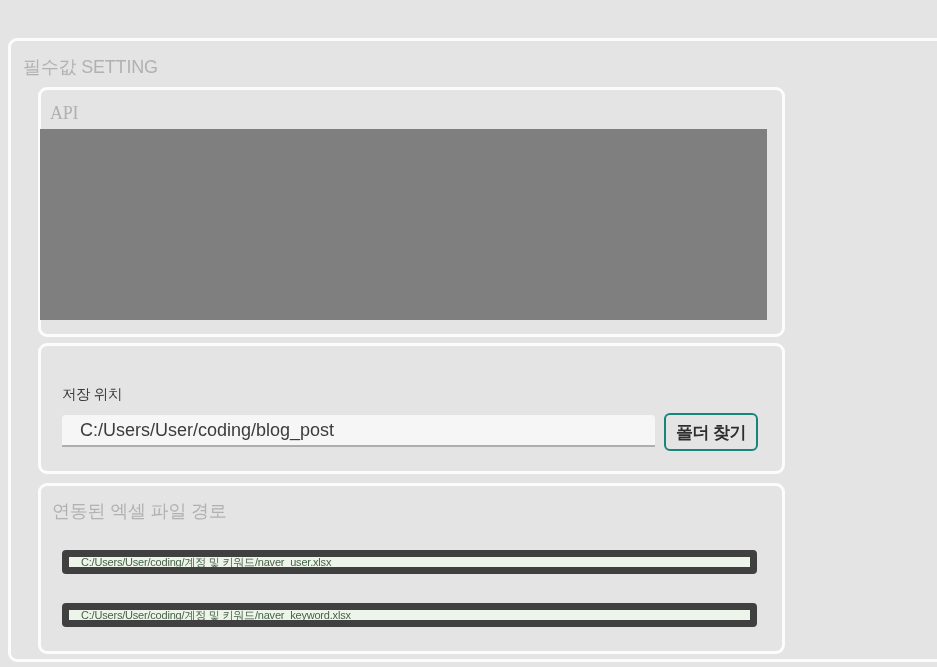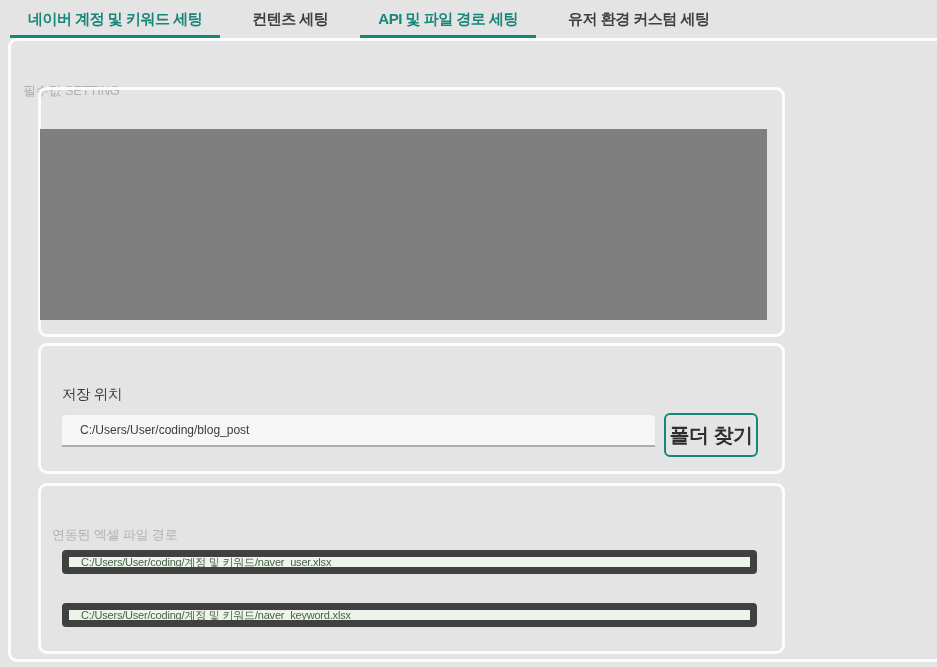--- a/index.html
+++ b/index.html
@@ -27,29 +27,29 @@
     white-space: nowrap; cursor: pointer; letter-spacing: -0.5px;
   }
   .tab.active { color: #16867b; border-bottom-color: #16867b; }
 
   
   .groupbox {
     position: absolute; background: transparent;
     border: 3px solid #fcfcfc; border-radius: 9px;
   }
   .groupbox-title {
-    position: absolute; font-size: 13px; color: #b1b1b1; letter-spacing: -0.2px; margin-top: 27px;
+    position: absolute; font-size: 18px; color: #b1b1b1; letter-spacing: -0.2px;
   }
   #main-group  { left: 8px;  top: 38px;  width: 940px; height: 624px; }
   #api-group   { left: 38px; top: 87px;  width: 747px; height: 250px; }
   #path-group  { left: 38px; top: 343px; width: 747px; height: 131px; }
   #excel-group { left: 38px; top: 483px; width: 747px; height: 171px; }
 
   #main-group-title  { left: 23px; top: 55px; }
-  #api-group-title   { left: 65px; top: 103px; }
+  #api-group-title   { left: 50px; top: 103px; font-family: Liberation Serif, serif; }
   #path-group-title  { left: 53px; top: 359px; }
   #excel-group-title { left: 52px; top: 499px; }
 
   
   #api-hidden-block {
     position: absolute; left: 40px; top: 129px; width: 727px; height: 191px;
     background: #7f7f7f;
   }
 
   
@@ -61,56 +61,50 @@
   #keyword-table-label   { left: 63px; top: 581px; }
 
   
   #save-location-input {
     position: absolute; left: 62px; top: 415px; width: 593px; height: 32px;
     background: #f6f6f6; border: none; outline: none;
     border-bottom: 2px solid #aeaeae;
     border-radius: 4px 4px 0 0;
     padding: 0 0 0 18px;
     font-family: "Liberation Sans", "DejaVu Sans", sans-serif;
-    font-size: 12px; color: #3c3c3c;
+    font-size: 18px; color: #3c3c3c;
   }
 
   
   #find-folder-button {
-    position: absolute; left: 664px; top: 413px; width: 94px; height: 44px;
+    position: absolute; left: 664px; top: 413px; width: 94px; height: 38px;
     background: transparent;
     border: 2px solid #16867b; border-radius: 6px;
     font-family: "Liberation Sans", "DejaVu Sans", sans-serif;
-    font-size: 20px; font-weight: 700; color: #2e2e2e; letter-spacing: -0.5px;
+    font-size: 17px; font-weight: 700; color: #2e2e2e; letter-spacing: -0.5px;
     cursor: pointer;
   }
 
   
   .excel-input {
     position: absolute; left: 62px; width: 695px; height: 24px;
     background: #edf5eb; border: 7px solid #404040; border-radius: 4px;
     outline: none;
     padding: 0 0 0 12px;
     font-family: "Liberation Sans", "DejaVu Sans", sans-serif;
     font-size: 11px; color: #476247; letter-spacing: -0.2px;
   }
   #user-table-input    { top: 550px; }
   #keyword-table-input { top: 603px; }
 </style>
 </head>
 <body>
 
 <div id="app">
 
-  <div class="tabbar">
-    <div class="tab active">네이버 계정 및 키워드 세팅</div>
-    <div class="tab">컨텐츠 세팅</div>
-    <div class="tab active">API 및 파일 경로 세팅</div>
-    <div class="tab">유저 환경 커스텀 세팅</div>
-  </div>
 
   <div class="groupbox" id="main-group"></div>
   <div class="groupbox-title" id="main-group-title">필수값 SETTING</div>
 
   <div class="groupbox" id="api-group"></div>
   <div class="groupbox-title" id="api-group-title">API</div>
   <div id="api-hidden-block"></div>
 
   <div class="groupbox" id="path-group"></div>
 

